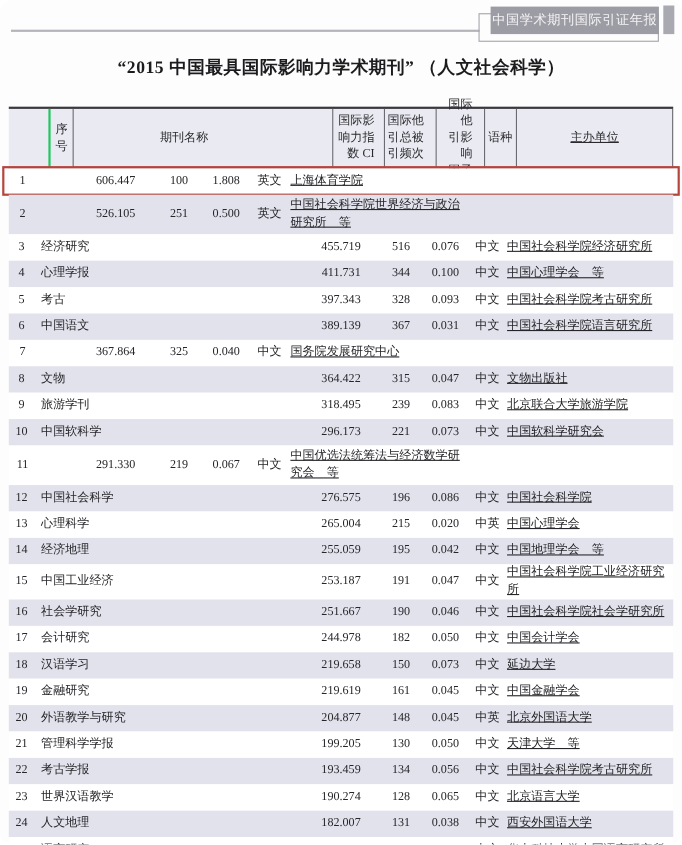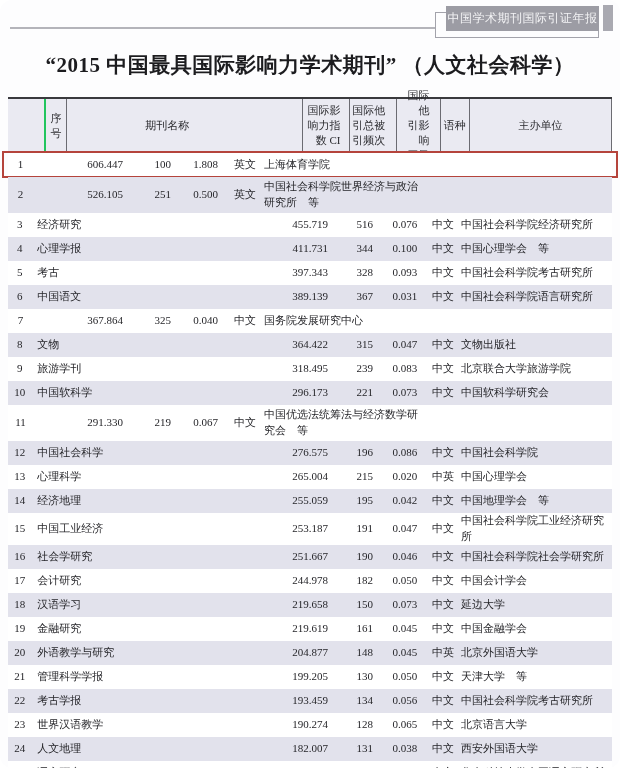--- a/index.html
+++ b/index.html
@@ -48,21 +48,21 @@
     width: 10px; height: 26px;
     background: #a9a9b1;
   }
 
   
   .title {
     position: absolute;
     left: 0; top: 51px;
     width: 620px;
     text-align: center;
-    font-size: 21px;
+    font-size: 16px;
     font-weight: bold;
     letter-spacing: 0.5px;
     color: #1c1c1f;
   }
 
   
   .table {
     position: absolute;
     left: 8px; top: 97px;
     width: 604px;
@@ -100,21 +100,21 @@
   .tr.tall { min-height: 36px; }
 
   .td { line-height: 1.45; }
 
   .c-rank   { width: 25px;  text-align: center; }
   .c-name   { width: 225px; text-align: left; padding-left: 6px; }
   .c-ci     { width: 54px;  text-align: right; padding-right: 4px; margin-left: 40px; }
   .c-cites  { width: 53px;  text-align: right; padding-right: 9px; }
   .c-impact { width: 48px;  text-align: right; padding-right: 10px; }
   .c-lang   { width: 34px;  text-align: center; }
-  .c-org    { width: 164px; text-align: left; padding-left: 2px; padding-right: 2px; }
+  .c-org    { width: 164px; text-align: left; padding-left: 2px; padding-right: 2px; text-decoration: underline; }
 
   .hl-overlay {
     position: absolute;
     left: -6px; right: -6px; top: -2px; bottom: -1px;
     border: 2px solid #b5443c;
     pointer-events: none;
   }
 </style>
 </head>
 <body>

